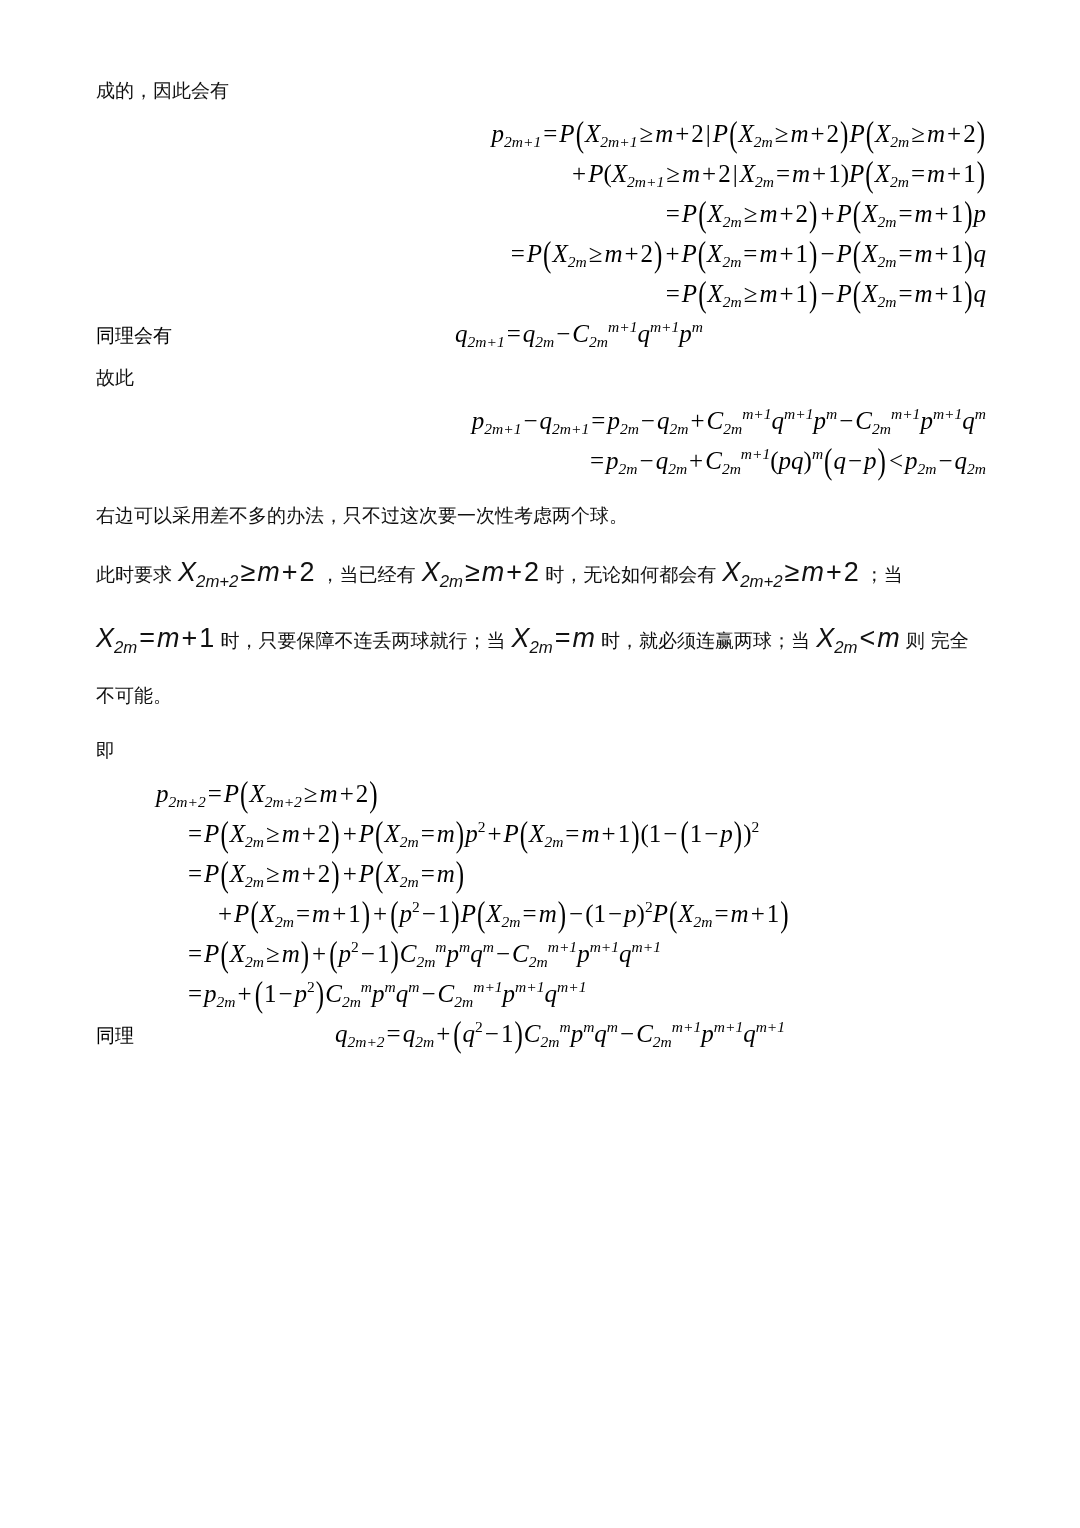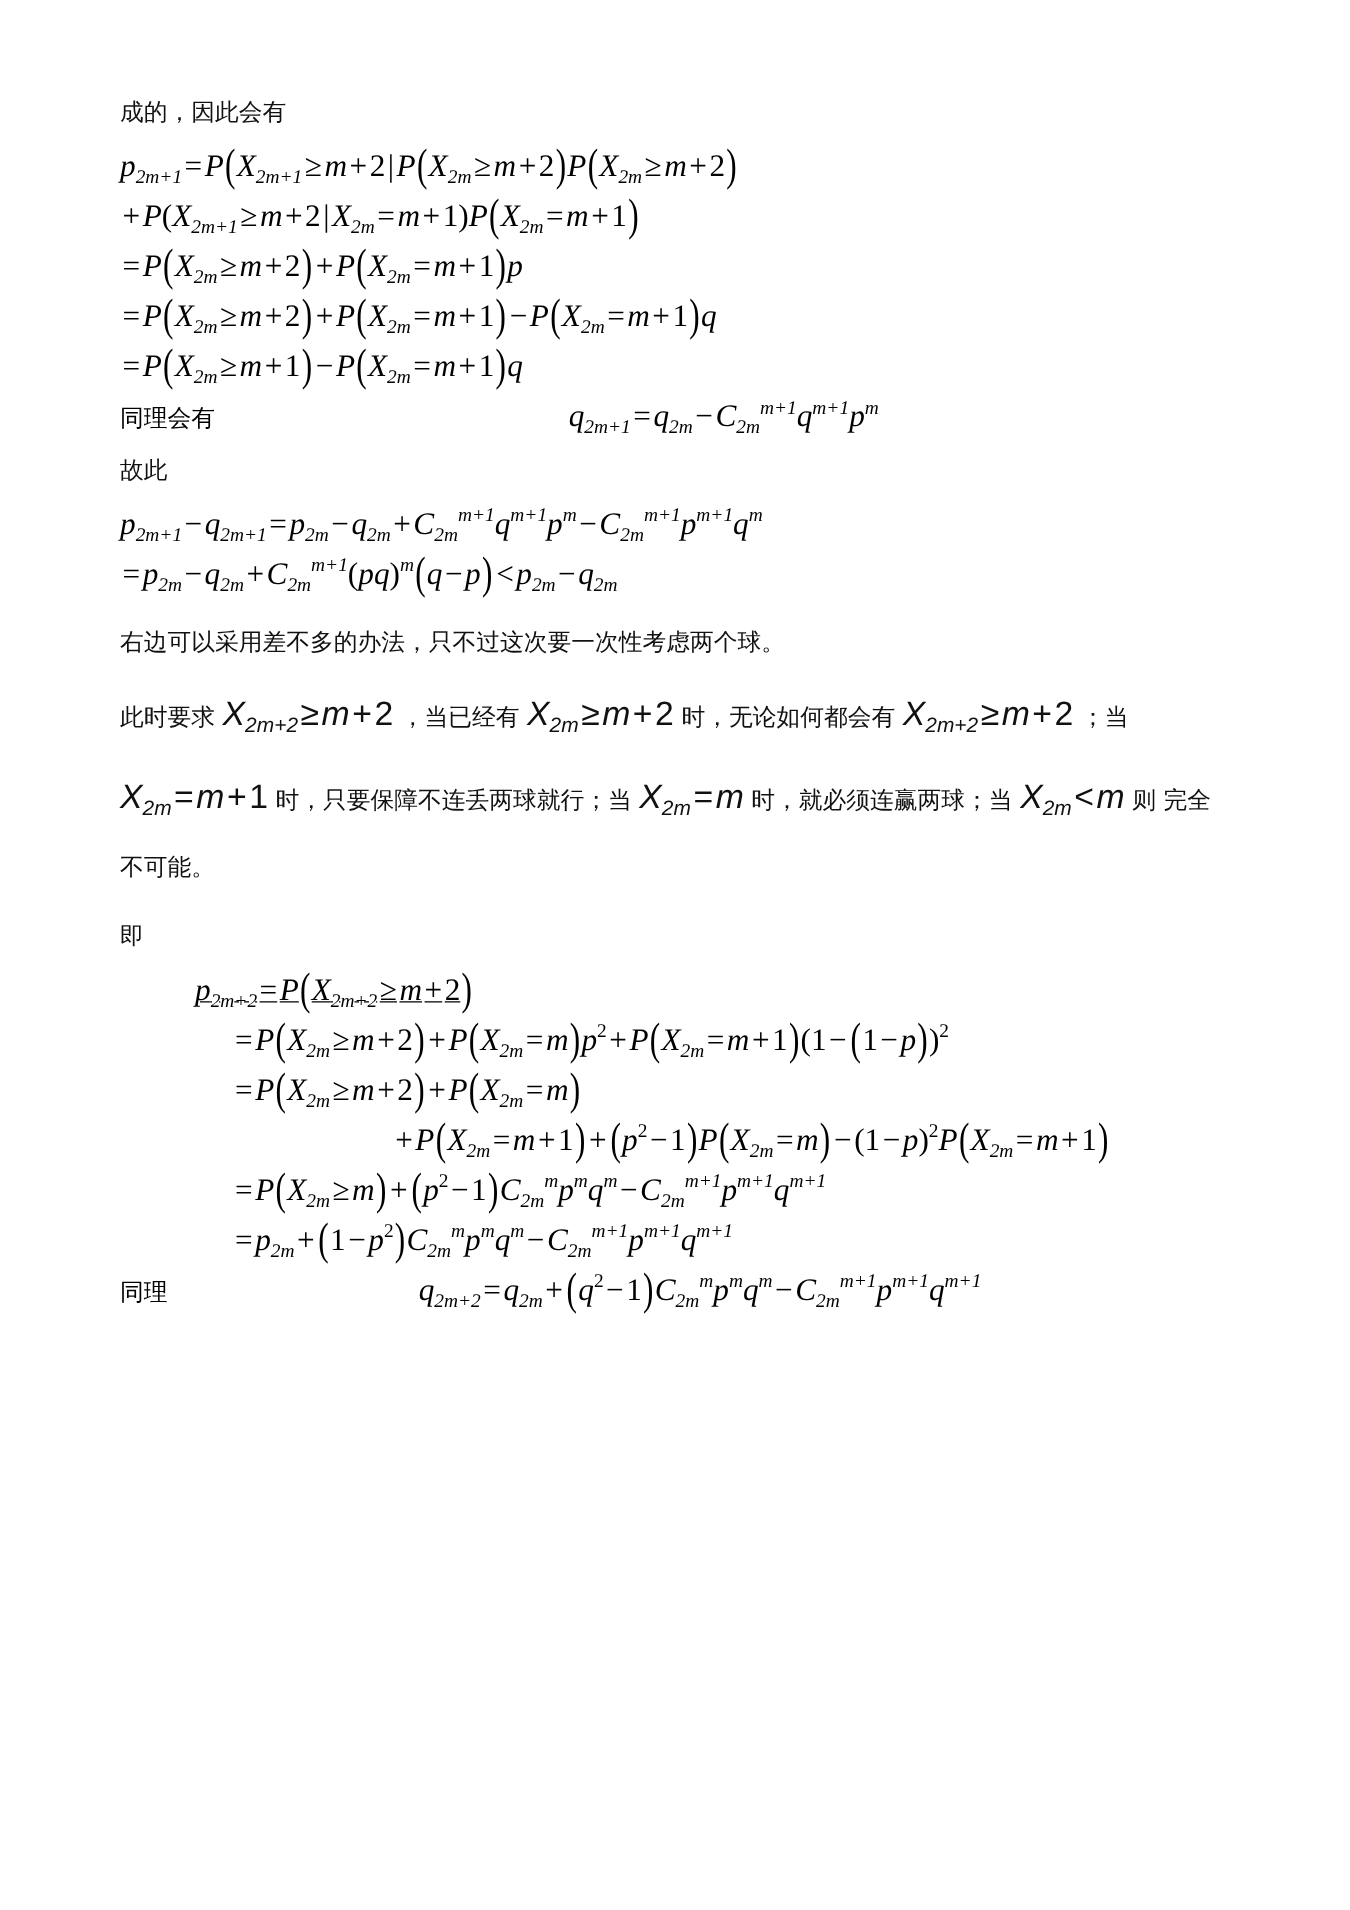--- a/index.html
+++ b/index.html
@@ -54,21 +54,21 @@
   sub { vertical-align: -0.35em; }
   sup { vertical-align: 0.65em; }
   .eqblock {
     margin: 0;
     padding: 0;
   }
   .eqline {
     display: block;
     margin: 12px 0 12px 0;
   }
-  .eqline.c { text-align: left; }
+  .eqline.c { text-align: right; }
   .inline-math {
     font-family: Liberation Sans, sans-serif;
     font-style: italic;
     font-size: 27px;
     white-space: nowrap;
   }
   .row {
     display: flex;
     align-items: baseline;
   }
@@ -93,23 +93,23 @@
     color: #111;
   }
   .paren { font-style: normal; }
   .big-paren {
     font-style: normal;
     display: inline-block;
     transform: scaleY(1.45);
     transform-origin: center;
     padding: 0 1px;
   }
-  .ind1 { padding-left: 60px; text-decoration: underline; }
+  .ind1 { padding-left: 60px; }
   .ind2 { padding-left: 90px; }
-  .ind3 { padding-left: 120px; text-align: center; }
+  .ind3 { padding-left: 120px; }
   .spacer-sm { height: 10px; }
 </style>
 </head>
 <body>
 
 <div class="page">
   <div class="content">
 
     <div class="para">成的，因此会有</div>
 

